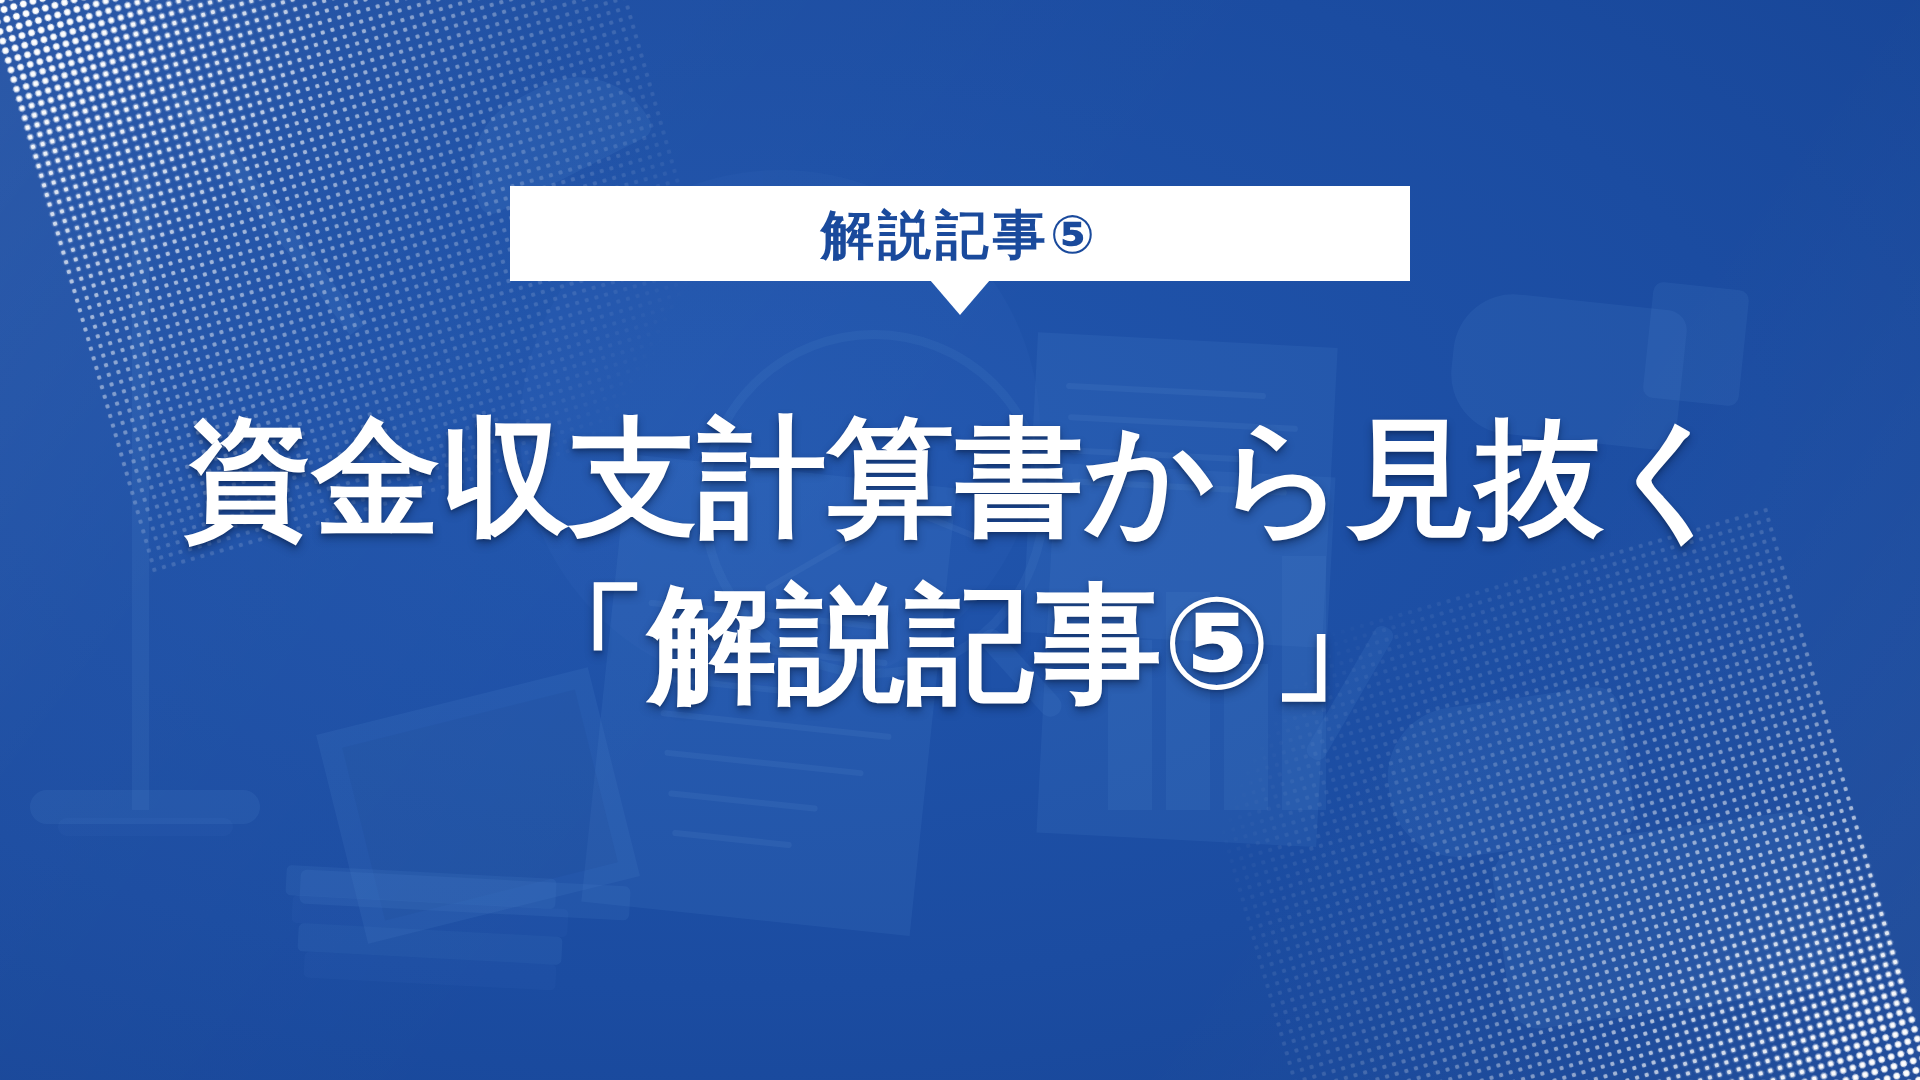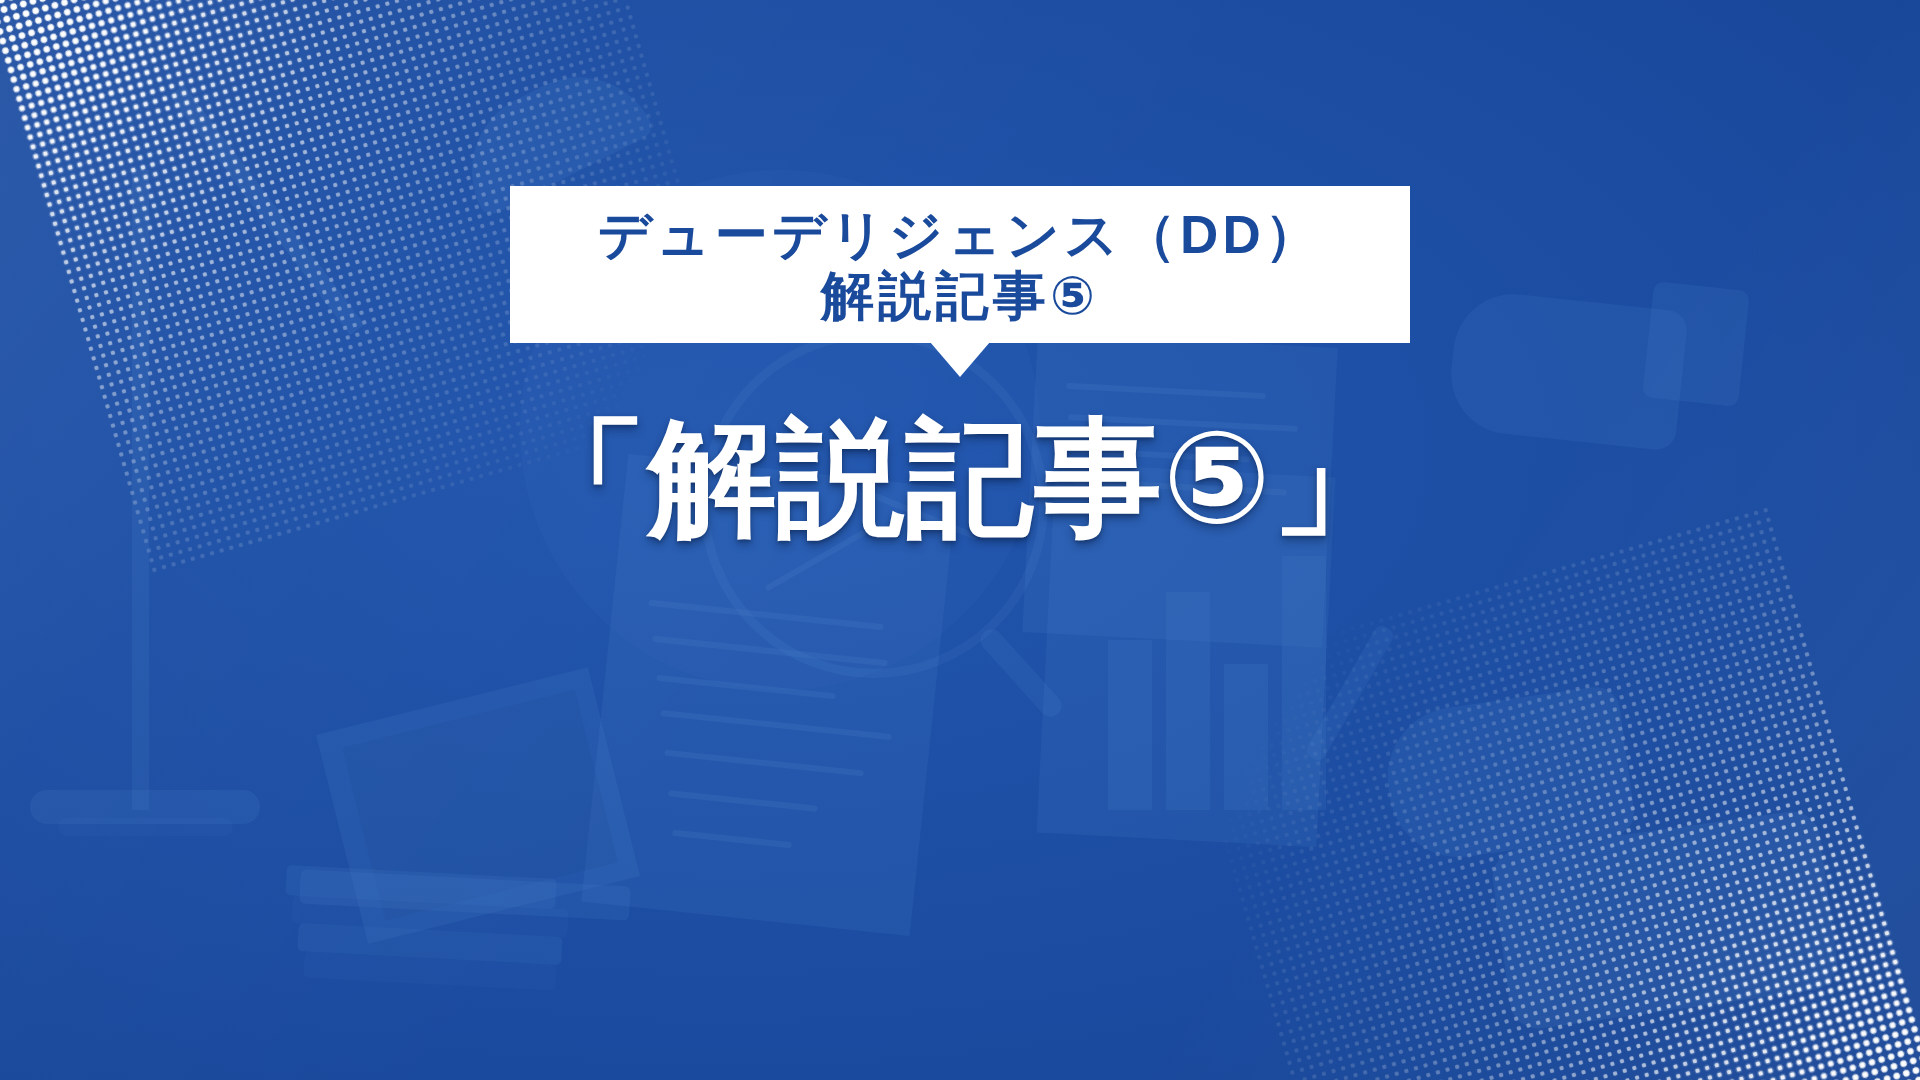--- a/index.html
+++ b/index.html
@@ -227,23 +227,23 @@
     <div class="dots"></div>
     <div class="dots big"></div>
   </div>
   <div class="halftone" id="halftone-br">
     <div class="dots"></div>
     <div class="dots big"></div>
   </div>
 
   <div id="badge-wrap">
     <div id="badge">
-      <div class="badge-line">デューデリジェンス（DD）</div>
       <div class="badge-line">解説記事⑤</div>
     </div>
     <div id="badge-tail"></div>
   </div>
 
   <div id="title">
+    <div class="title-line">資金収支計算書から見抜く</div>
     <div class="title-line">「解説記事⑤」</div>
   </div>
 
 </div>
 
 </body></html>

